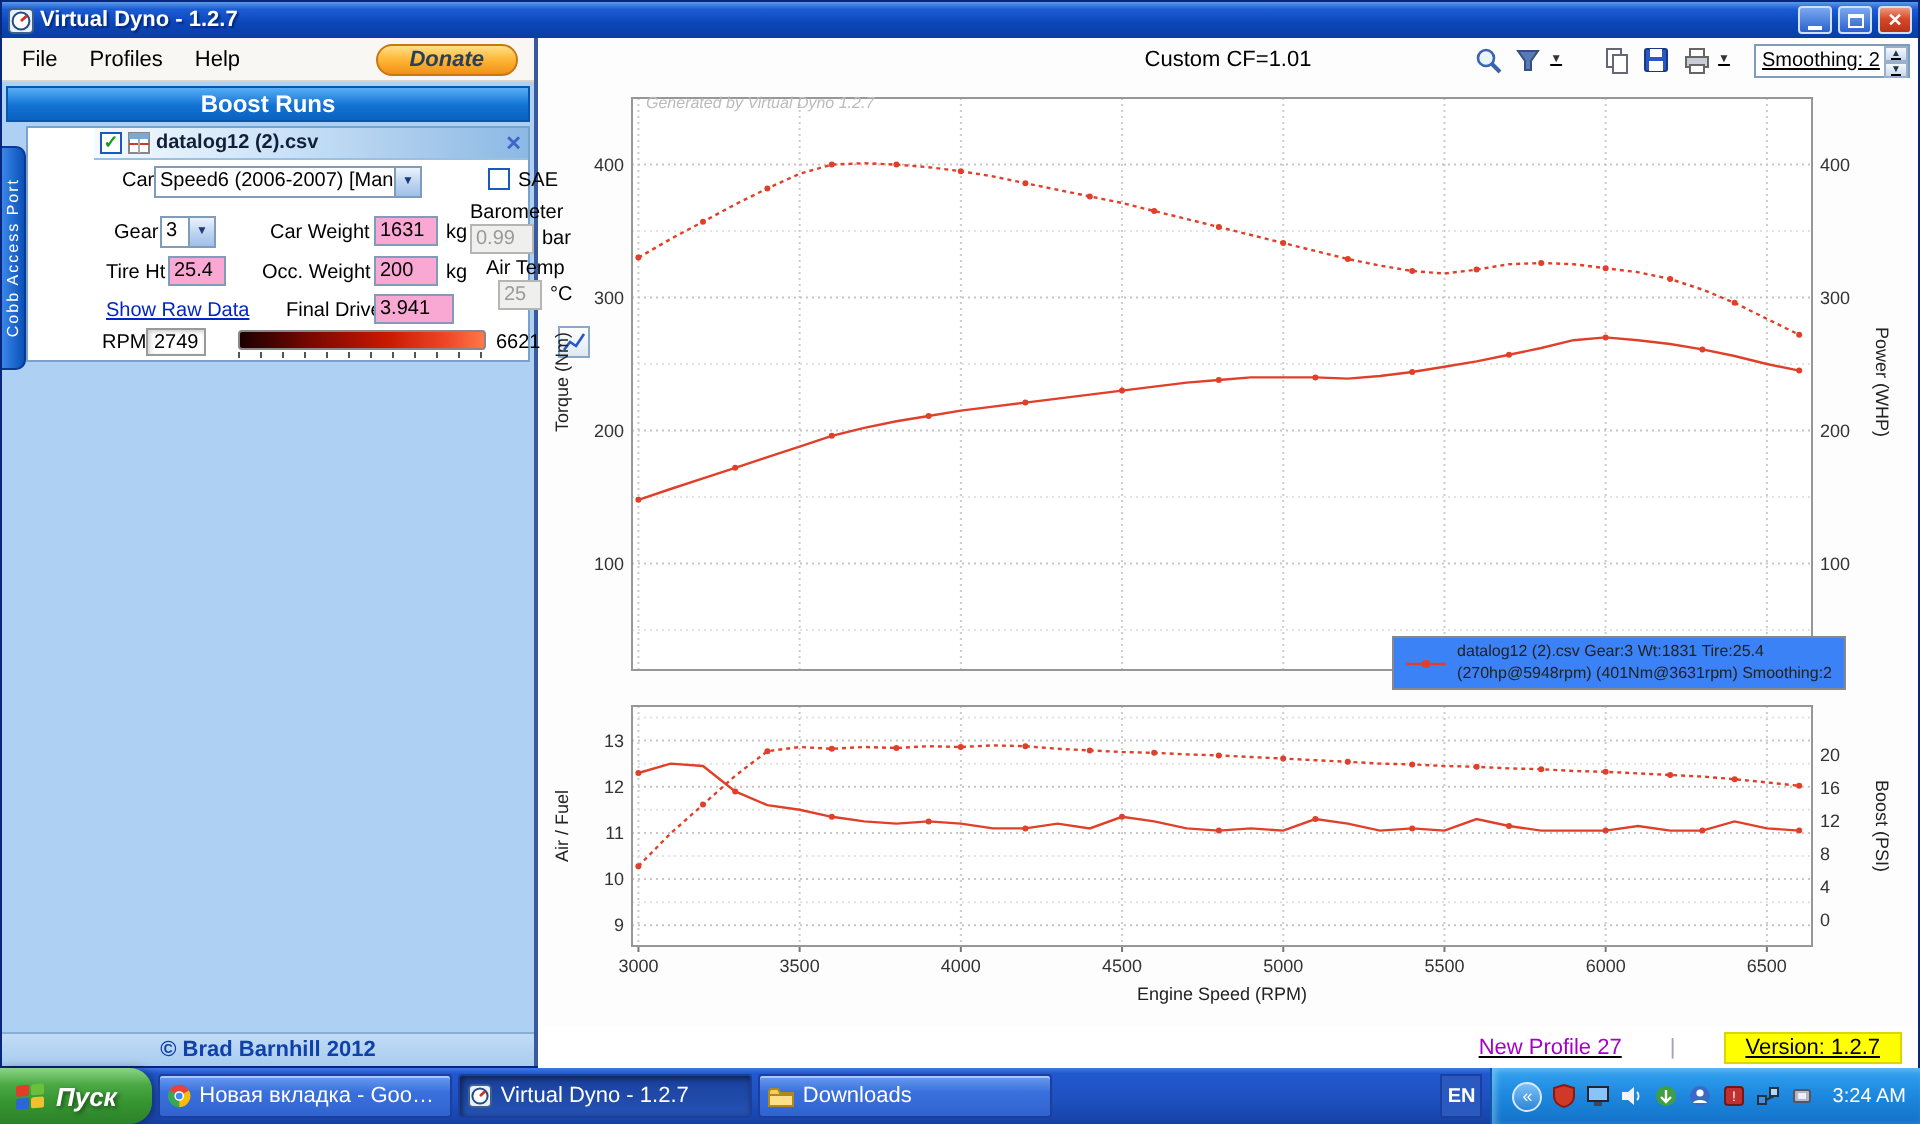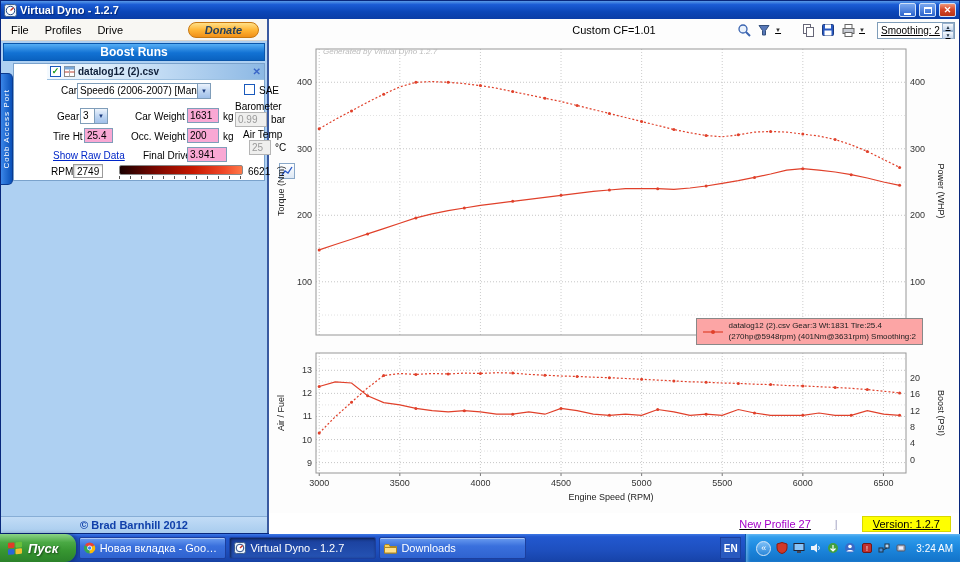--- a/index.html
+++ b/index.html
@@ -57,21 +57,21 @@
 .tool-gap{width:14px;}
 .smoothing{width:78px;height:17px;border:1px solid #7f9db9;display:flex;align-items:center;font-size:10px;padding-left:3px;margin-left:10px;background:#fff;}
 .spin{margin-left:auto;width:12px;height:15px;display:flex;flex-direction:column;}
 .spin span{flex:1;background:linear-gradient(#f4f8fc,#c8d8ee);border:1px solid #98b0cc;font-size:5px;line-height:6px;text-align:center;color:#234;}
 .main-chart{position:relative;flex:0 0 306px;}
 .sub-chart{position:relative;flex:0 0 166px;}
 svg{display:block;}
 svg text{font-family:"Liberation Sans",sans-serif;}
 .vlabel{position:absolute;font-size:9px;color:#222;width:110px;text-align:center;pointer-events:none;white-space:nowrap;}
 .watermark{position:absolute;left:54px;top:6px;font-size:8px;color:#bbb;font-style:italic;}
-.legend{position:absolute;right:36px;bottom:2px;background:#fca5a5;border:1px solid #888;padding:2px 6px;display:flex;align-items:center;gap:6px;}
+.legend{position:absolute;right:36px;bottom:2px;background:#3b82f6;border:1px solid #888;padding:2px 6px;display:flex;align-items:center;gap:6px;}
 .legend-text{font-size:8px;color:#222;line-height:1.3;white-space:nowrap;}
 .status-line{flex:0 0 22px;display:flex;align-items:center;justify-content:flex-end;gap:24px;padding-right:8px;font-size:11px;background:#fff;}
 .profile-label{color:#a400c8;}
 .status-divider{color:#a0a0c0;}
 .version-label{background:#ffff00;border:1px solid #d8d800;padding:1px 10px;color:#000;}
 
 
 .taskbar{position:absolute;left:0;bottom:0;width:960px;height:28px;background:linear-gradient(180deg,#3d77e4 0%,#2258cf 10%,#1e50c0 55%,#1845ac 92%,#1640a0);display:flex;align-items:center;}
 .start{height:28px;padding:0 18px 0 7px;border-radius:0 11px 11px 0;background:linear-gradient(180deg,#8cd486 0%,#4aa944 30%,#379631 60%,#2b822a 100%);display:flex;align-items:center;gap:5px;color:#fff;font-weight:bold;font-style:italic;font-size:13px;text-shadow:1px 1px 2px #1a4a1a;box-shadow:2px 0 4px rgba(0,0,0,.35);}
 .task-btn{width:147px;height:22px;margin-left:3px;border-radius:2px;display:flex;align-items:center;gap:4px;padding:0 4px;font-size:11px;color:#fff;background:linear-gradient(180deg,#6a9cf0,#3a70dd 40%,#2f63d0);border:1px solid #1c3f9e;box-shadow:inset 0 1px rgba(255,255,255,.45);overflow:hidden;}
@@ -104,21 +104,21 @@
         </span>
       <span class="winbtn btn-close">✕</span>
     </div>
 
     <div class="main-row">
 
       <div class="left-panel">
         <div class="menubar">
           <span class="menu-item">File</span>
           <span class="menu-item">Profiles</span>
-          <span class="menu-item">Drive</span>
+          <span class="menu-item">Help</span>
           <span class="donate">Donate</span>
         </div>
 
         <div class="opened-runs">Boost Runs</div>
 
         <div class="run-card">
           <div class="run-header">
             <span class="cb checked"></span>
             <svg width="11" height="11" viewBox="0 0 11 11">
                 <rect x="0.5" y="0.5" width="10" height="10" fill="#fff" stroke="#888"></rect>

